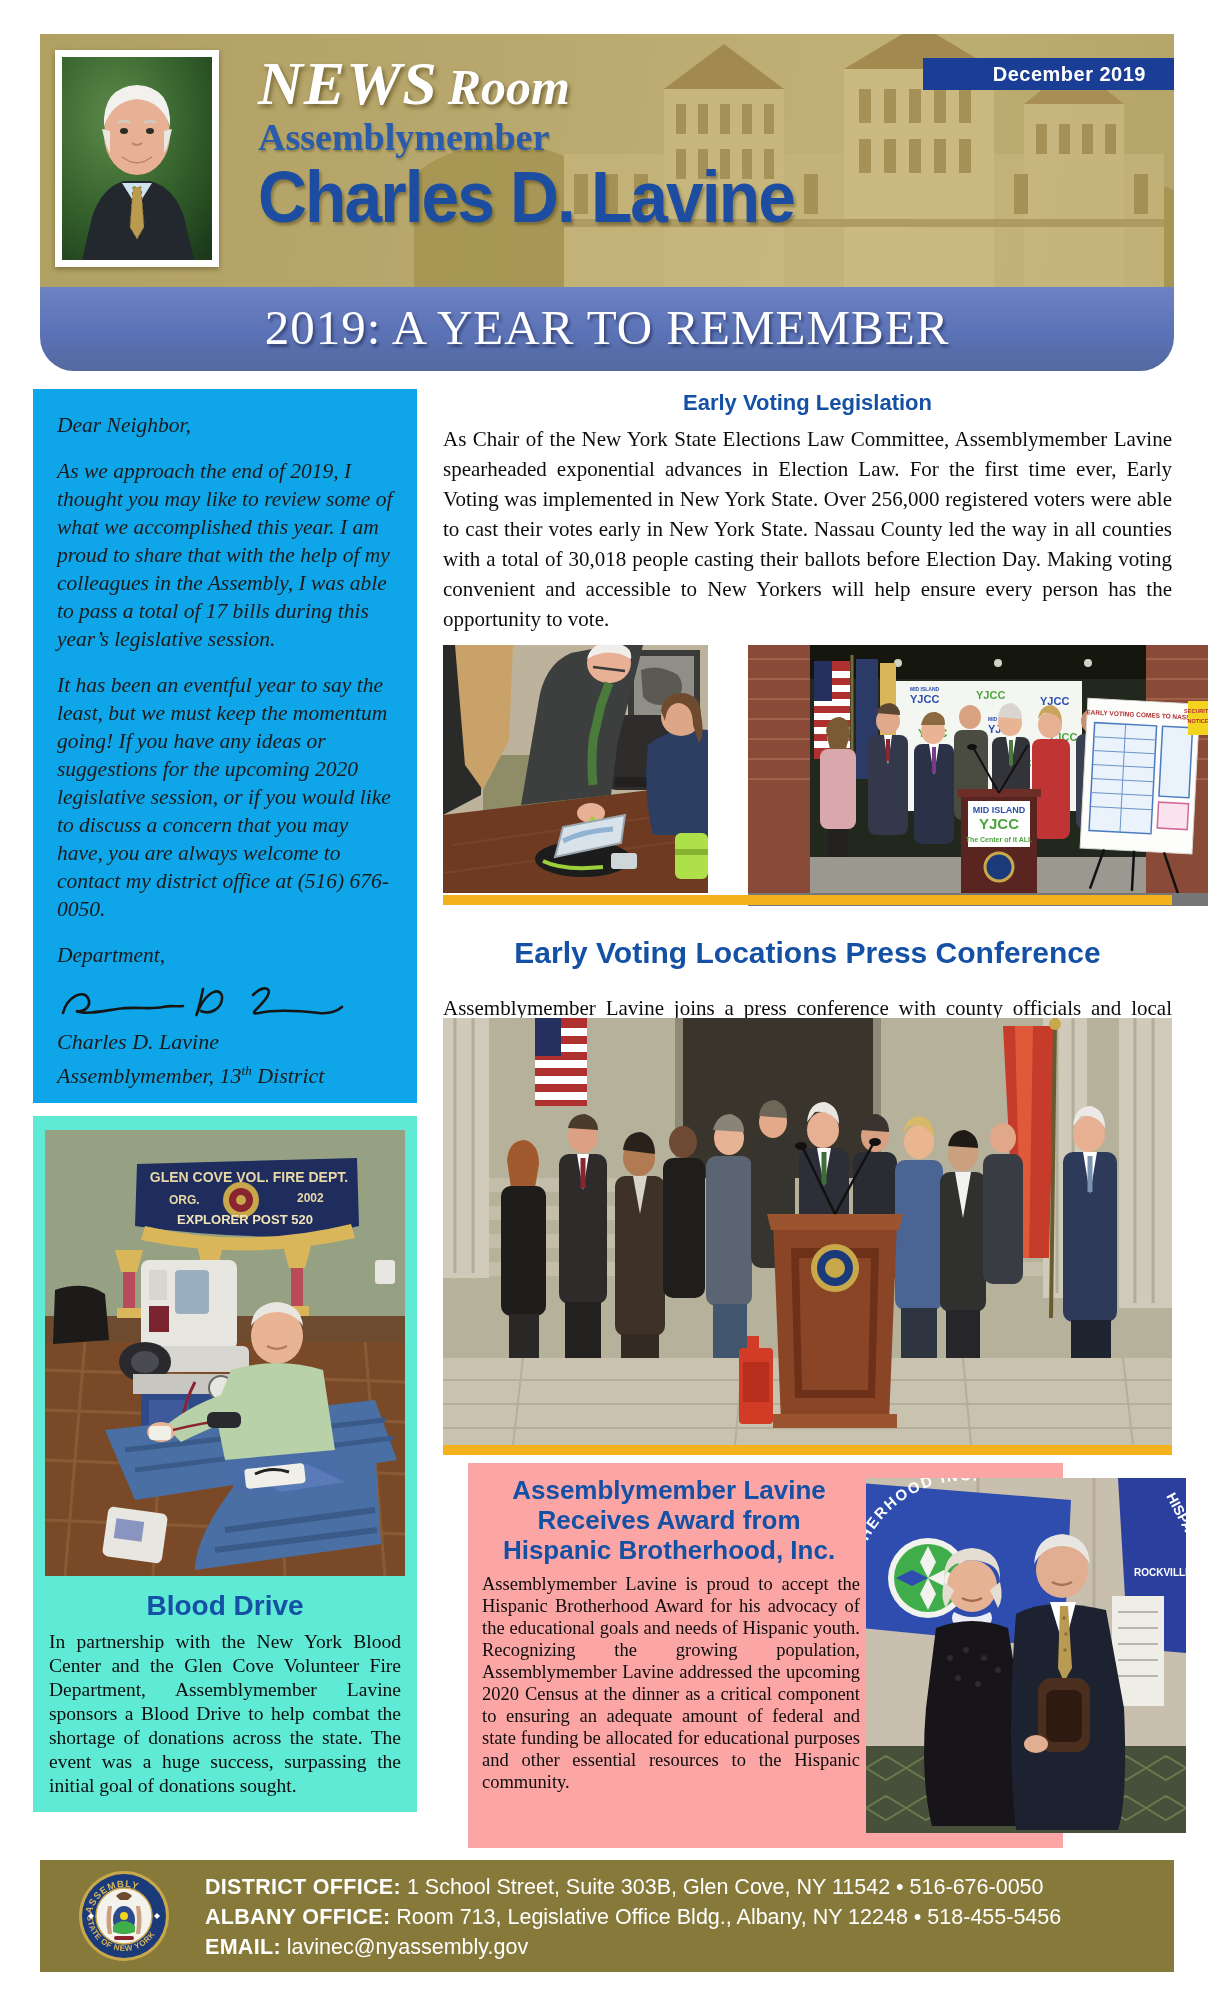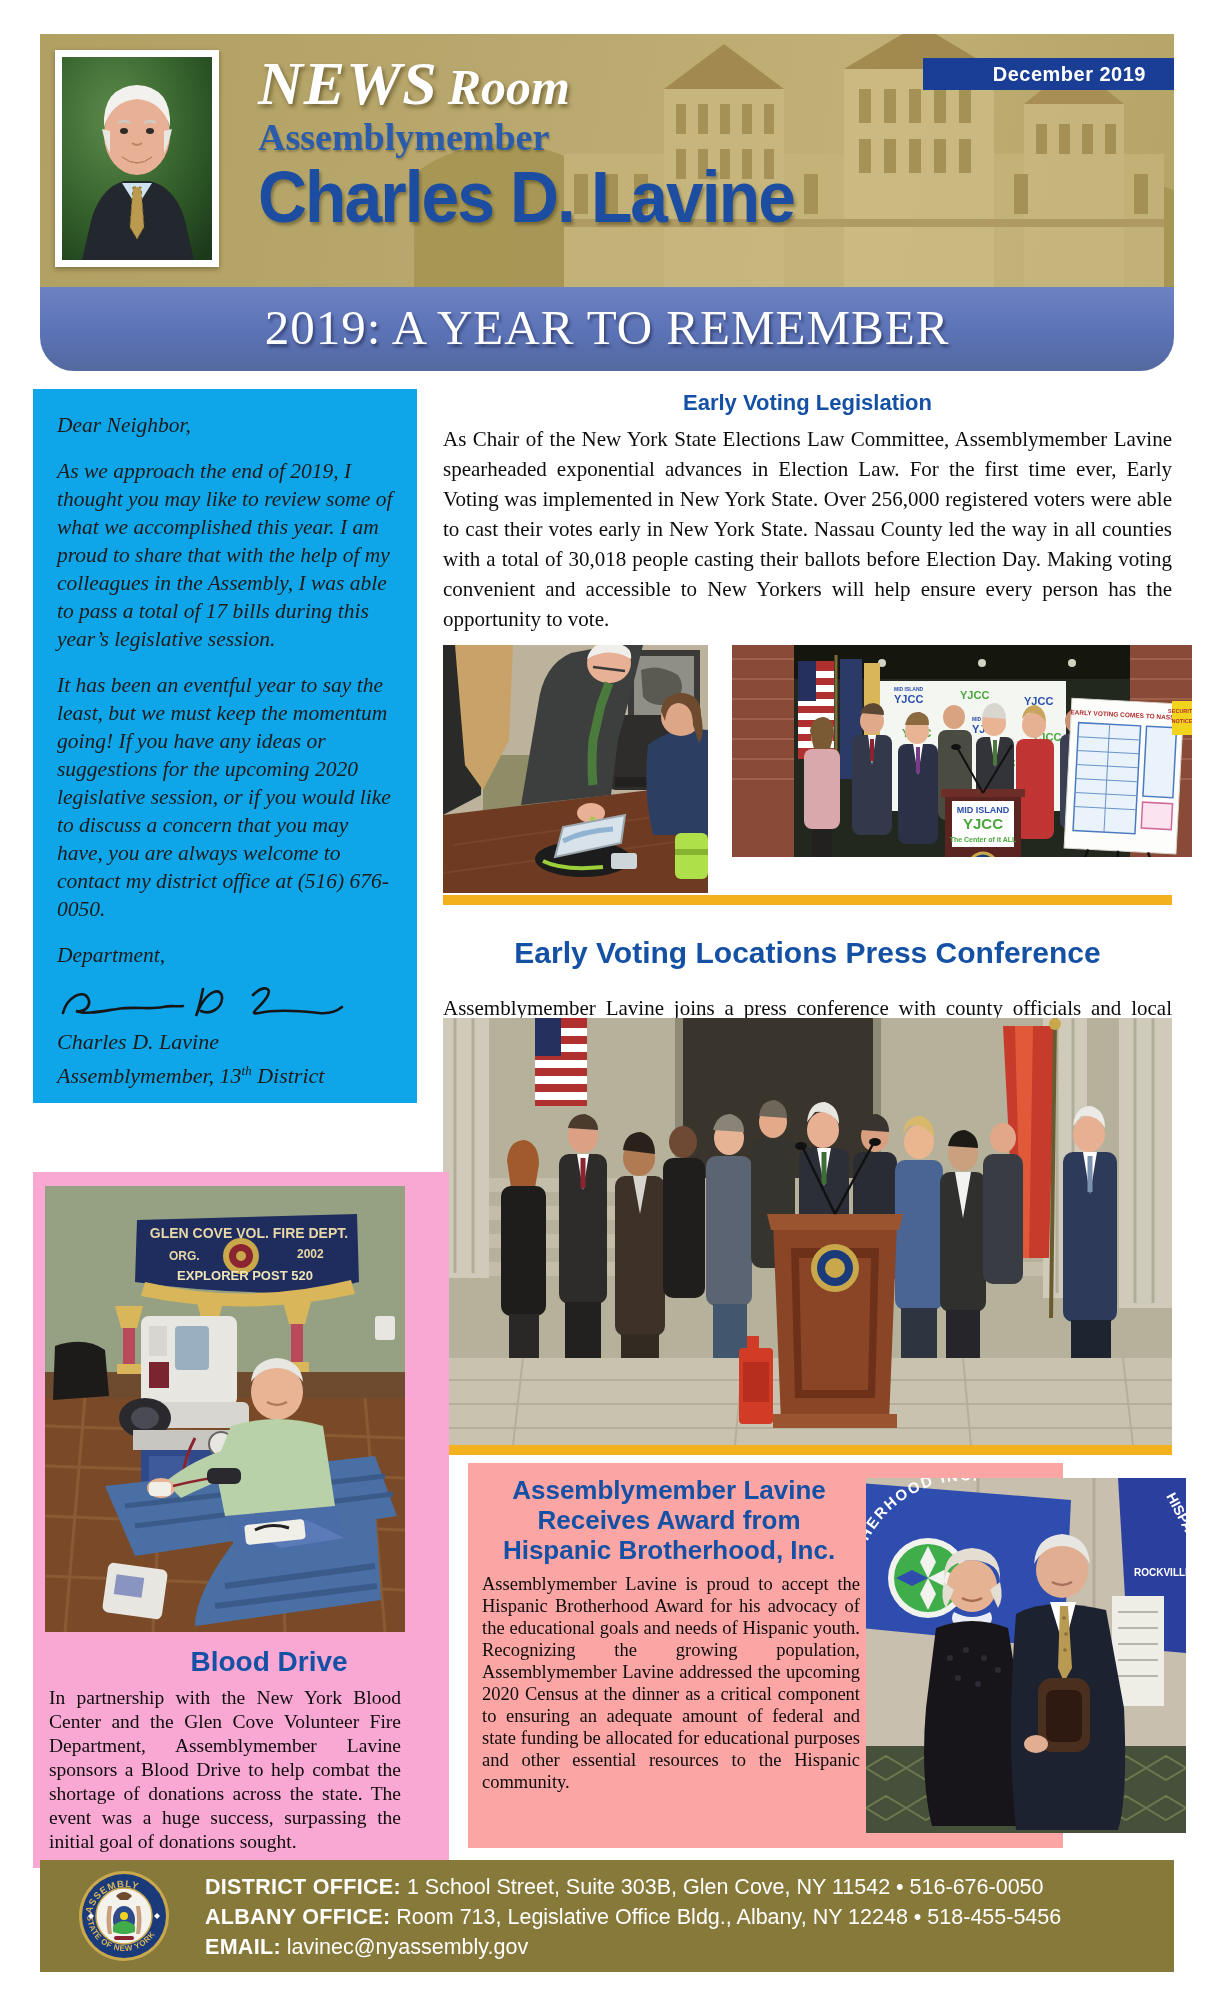--- a/index.html
+++ b/index.html
@@ -44,25 +44,25 @@
     font-family:"Liberation Sans",sans-serif;font-weight:bold;color:#1450a4;}
   .body-text{position:absolute;left:443px;width:729px;text-align:justify;
     font-size:21px;line-height:30px;color:#0d0d0d;}
   .h-early{top:390px;font-size:22px;}
   .p-early{top:424px;}
   .h-press{top:936px;font-size:30px;}
   .p-press{top:992px;line-height:33px;}
   .photo{position:absolute;overflow:hidden;background:#777;}
   .goldbar{position:absolute;height:10px;background:#f3b11d;}
   
-  .blood-panel{position:absolute;left:33px;top:1172px;width:416px;height:696px;
-    background:#f9a8d4;}
+  .blood-panel{position:absolute;left:33px;top:1116px;width:384px;height:696px;
+    background:#5eead4;}
   .blood-photo{position:absolute;left:12px;top:14px;width:360px;height:446px;}
   .h-blood{position:absolute;left:0;top:474px;width:384px;text-align:center;
-    font-family:"Liberation Sans",sans-serif;font-weight:bold;color:#1450a4;font-size:28px;padding-left:44px;}
+    font-family:"Liberation Sans",sans-serif;font-weight:bold;color:#1450a4;font-size:28px;}
   .p-blood{position:absolute;left:16px;top:514px;width:352px;text-align:justify;
     font-size:19.5px;line-height:24px;color:#0d0d0d;}
   
   .award-panel{position:absolute;left:468px;top:1463px;width:595px;height:385px;
     background:#fca5a5;}
   .award-heading{position:absolute;left:10px;top:12px;width:382px;text-align:center;
     font-family:"Liberation Sans",sans-serif;font-weight:bold;color:#1450a4;
     font-size:26px;line-height:30px;}
   .p-award{position:absolute;left:14px;top:110px;width:378px;text-align:justify;
     font-size:18.5px;line-height:22px;color:#0d0d0d;}
@@ -219,21 +219,21 @@
       <path d="M120,196 Q140,186 170,184" stroke="#7fa8cc" stroke-width="5" fill="none" opacity=".8"></path>
       <rect x="168" y="208" width="26" height="16" rx="3" fill="#cfd6da"></rect>
       <path d="M205,100 Q200,150 210,190 L265,190 L265,85 Q230,80 205,100 Z" fill="#2c3f63"></path>
       <ellipse cx="238" cy="72" rx="20" ry="19" fill="#dca687"></ellipse>
       <path d="M218,66 Q220,48 240,48 Q258,50 258,70 Q262,90 256,98 L250,80 Q250,60 236,58 Q224,58 222,76 Z" fill="#6e4a2e"></path>
       <rect x="232" y="188" width="33" height="46" rx="6" fill="#aee04a"></rect>
       <rect x="232" y="204" width="33" height="6" fill="#86b431"></rect>
     </svg>
   </div>
 
-  <div class="photo" style="left:732px;top:645px;width:460px;height:212px;">
+  <div class="photo" style="left:748px;top:645px;width:460px;height:261px;">
     <svg width="460" height="248" viewBox="0 0 460 248">
       <rect width="460" height="248" fill="#23281f"></rect>
       <rect x="0" y="0" width="62" height="248" fill="#8a4a38"></rect>
       <rect x="398" y="0" width="62" height="248" fill="#8a4a38"></rect>
       <g stroke="#a0614c" stroke-width="2">
         <line x1="0" y1="14" x2="62" y2="14"></line>
           <line x1="0" y1="34" x2="62" y2="34"></line>
           <line x1="0" y1="54" x2="62" y2="54"></line>
           <line x1="0" y1="74" x2="62" y2="74"></line>
           <line x1="0" y1="94" x2="62" y2="94"></line>

